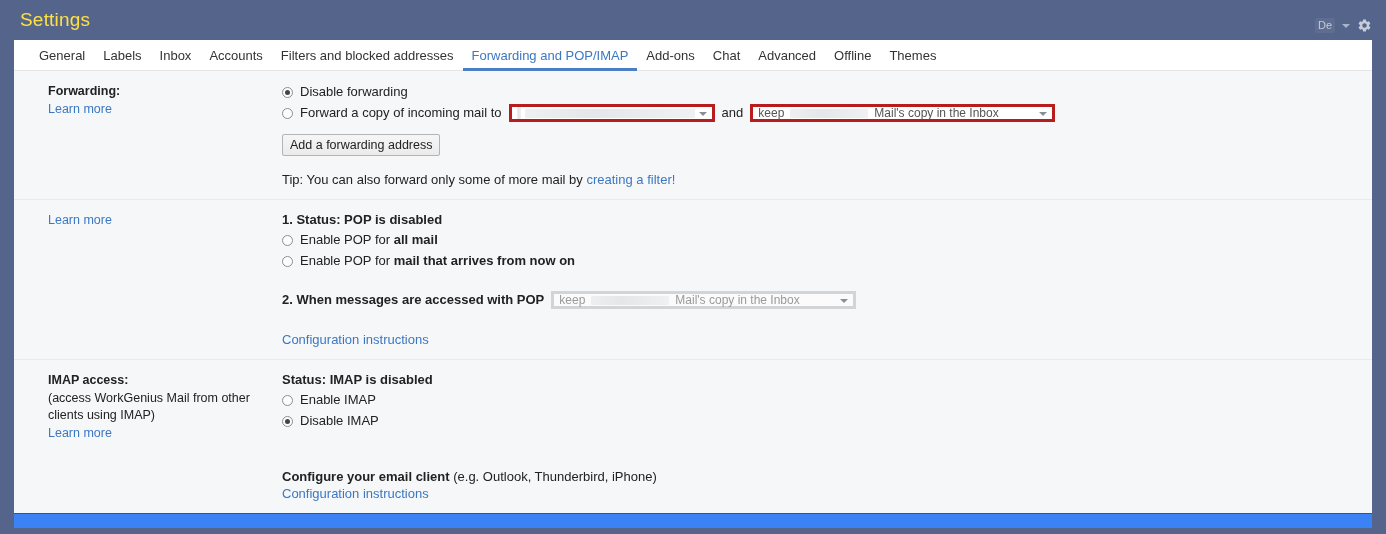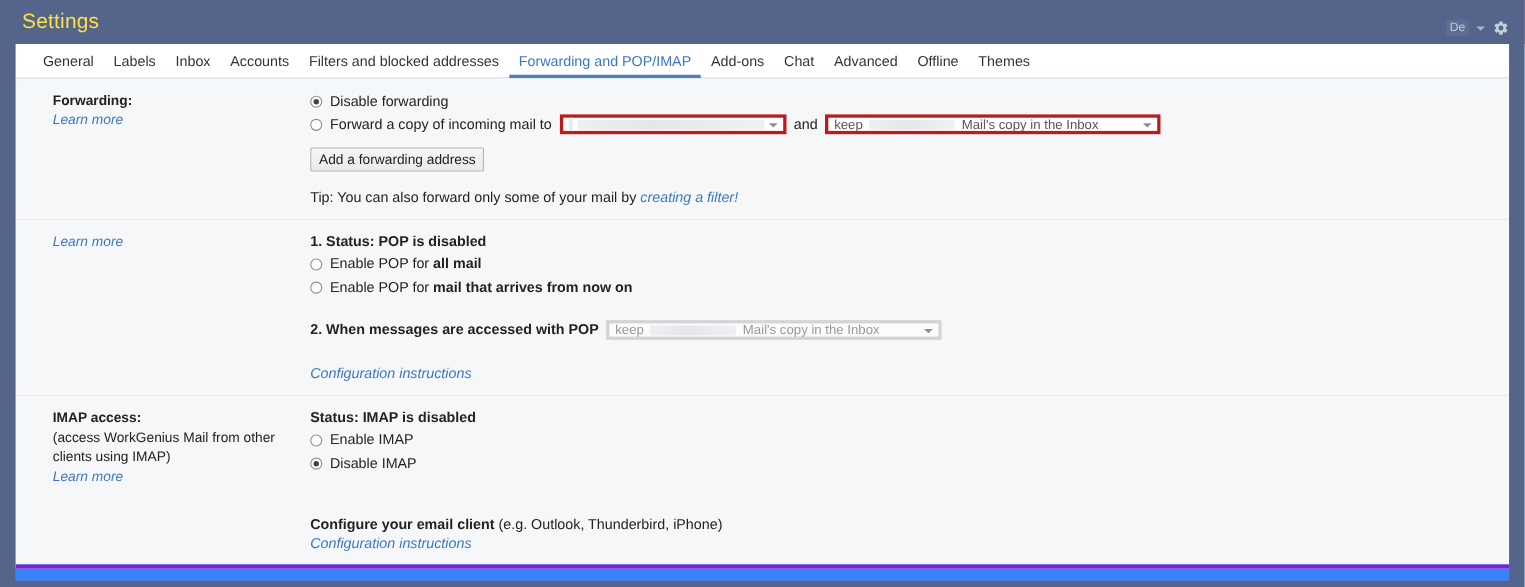--- a/index.html
+++ b/index.html
@@ -94,37 +94,36 @@
   
   .content {
     background: #f6f7f9;
     padding: 0;
   }
   .section {
     display: flex;
     padding: 12px 0 12px 0;
     border-bottom: 1px solid #e9eaec;
   }
-  .section:last-of-type { border-bottom: 4px solid #6d28d9; }
+  .section:last-of-type { border-bottom: 1px solid #6d28d9; }
   .sec-label {
     width: 268px;
     flex: 0 0 268px;
     padding-left: 34px;
     box-sizing: border-box;
     font-size: 12.5px;
     line-height: 17.5px;
   }
   .sec-label b { font-weight: bold; color: #222; }
   .sec-body { flex: 1; padding-right: 20px; }
 
   a.link {
     color: #3b78c3;
     text-decoration: none;
     cursor: pointer;
-    font-style: italic;
   }
 
   .row {
     display: flex;
     align-items: center;
     margin-bottom: 3px;
     font-size: 13px;
     line-height: 18px;
   }
   .radio {
@@ -263,21 +262,21 @@
             <span class="redact" style="width:78px;margin:0 6px;"></span>
             <span>Mail's copy in the Inbox</span>
           </span>
         </div>
 
         <div style="margin-top:12px;">
           <span class="btn">Add a forwarding address</span>
         </div>
 
         <div class="tip">
-          <span>Tip: You can also forward only some of your mail by </span><a class="link">creating a filter!</a>
+          <span>Tip: You can also forward only some of more mail by </span><a class="link">creating a filter!</a>
         </div>
 
       </div>
     </div>
 
     <div class="section">
       <div class="sec-label">
         <a class="link">Learn more</a>
       </div>
       <div class="sec-body">

